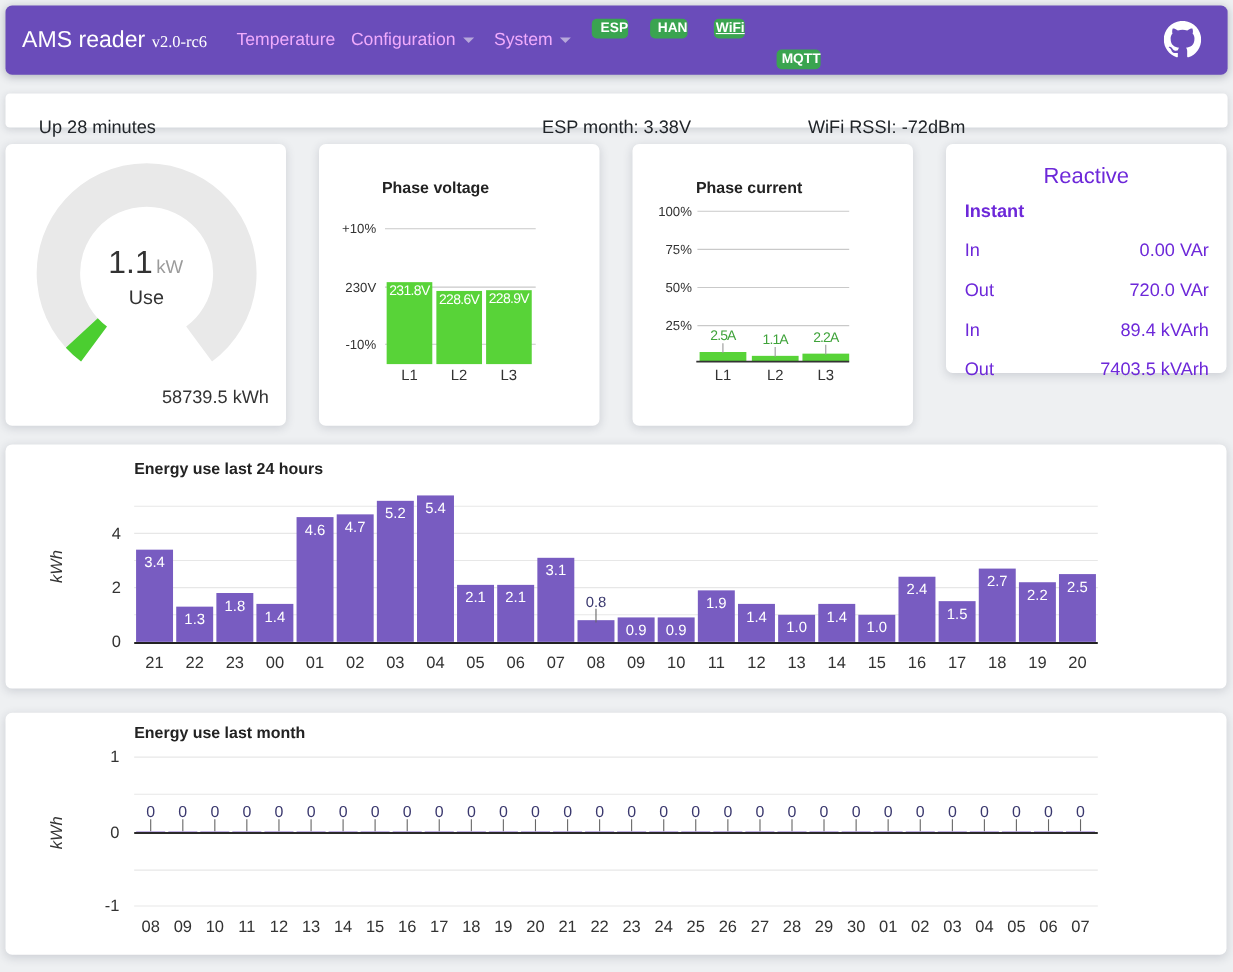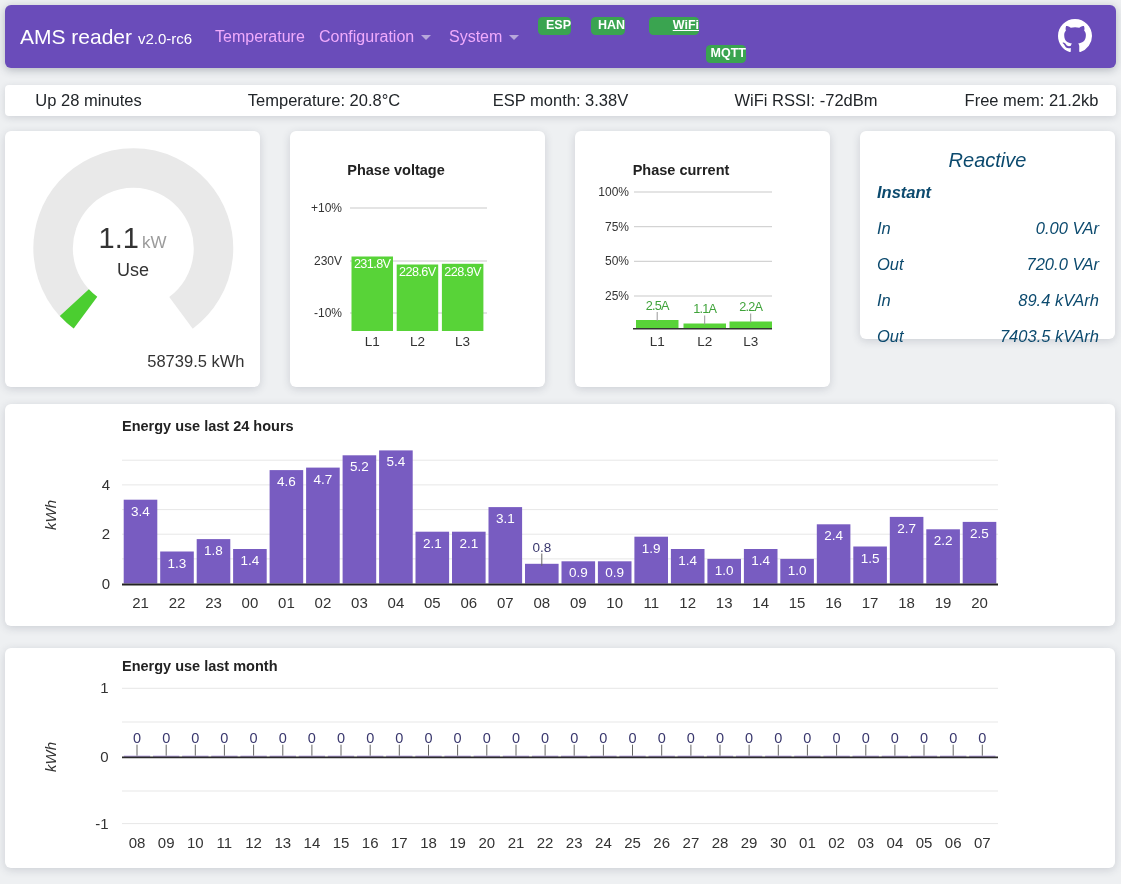--- a/index.html
+++ b/index.html
@@ -1,58 +1,56 @@
 <!DOCTYPE html>
 <html><head><meta charset="utf-8">
 <style>
 html,body{margin:0;padding:0;}
 body{width:1121px;height:884px;background:#eef0f2;font-family:"Liberation Sans",sans-serif;position:relative;overflow:hidden;}
 .card{position:absolute;background:#fff;border-radius:6px;box-shadow:0 2px 9px rgba(40,50,70,0.17);}
 #navbar{position:absolute;left:5px;top:5px;width:1111px;height:63px;background:#6a4cba;border-radius:6px;box-shadow:0 2px 8px rgba(40,50,70,0.3);}
 #brand{position:absolute;left:15px;top:0;height:63px;line-height:63px;color:#fff;font-size:21px;}
-#brand .ver{font-size:15px;}
+#brand .ver{font-size:15px;font-family:Liberation Serif, serif;}
 .navlink{position:absolute;top:0;height:63px;line-height:64px;color:#f0abfc;font-size:16px;}
 .caret{display:inline-block;width:0;height:0;border-left:5px solid transparent;border-right:5px solid transparent;border-top:5px solid #b7a8db;margin-left:7px;vertical-align:middle;}
 .badge{position:absolute;top:12px;height:17.5px;line-height:17.5px;background:#3aa450;color:#fff;font-size:12.5px;font-weight:bold;border-radius:4.5px;text-align:right;}
 #gh{position:absolute;left:1053px;top:14px;}
 #statusbar{position:absolute;left:5px;top:85px;width:1111px;height:31px;background:#fff;border-radius:4px;box-shadow:0 2px 7px rgba(40,50,70,0.15);}
-#statusbar div{position:absolute;top:0;height:31px;line-height:30px;font-size:16.5px;color:#212529;transform:translateX(-50%);white-space:nowrap;}
+#statusbar div{position:absolute;top:16px;height:31px;line-height:30px;font-size:16.5px;color:#212529;transform:translateX(-50%);white-space:nowrap;}
 #card1{left:5px;top:131px;width:255px;height:256px;}
 #card2{left:290px;top:131px;width:255px;height:256px;}
 #card3{left:575px;top:131px;width:255px;height:256px;}
 #card4{left:860px;top:131px;width:255px;height:208px;}
 #card5{left:5px;top:404px;width:1110px;height:222px;}
 #card6{left:5px;top:648px;width:1110px;height:220px;}
-#react{position:absolute;left:860px;top:133px;width:255px;font-size:16.5px;color:#0c4a6e;font-style:italic;}
+#react{position:absolute;left:860px;top:133px;width:255px;font-size:16.5px;color:#6d28d9;}
 #react .title{text-align:center;font-size:20px;margin-top:12px;height:30px;line-height:30px;}
 #react .row{margin:12px 16px 0 17px;height:24px;line-height:24px;position:relative;}
 #react .row span{position:absolute;right:0;top:0;}
 #react .hd{font-weight:bold;}
 #overlay{position:absolute;left:0;top:0;width:1121px;height:884px;}
 </style></head>
 <body>
 <div id="navbar">
   <div id="brand">AMS reader <span class="ver">v2.0-rc6</span></div>
   <div class="navlink" style="left:210px;">Temperature</div>
   <div class="navlink" style="left:314px;">Configuration<span class="caret"></span></div>
   <div class="navlink" style="left:444px;">System<span class="caret"></span></div>
   <div class="badge" style="left:533px;width:33px;">ESP</div>
   <div class="badge" style="left:586px;width:34px;">HAN</div>
-  <div class="badge" style="left:644px;width:50px;text-decoration:underline;">WiFi</div>
+  <div class="badge" style="left:644px;width:28px;text-decoration:underline;">WiFi</div>
   <div class="badge" style="left:701px;width:40px;margin-top:28px;">MQTT</div>
   <svg id="gh" width="34" height="34" viewBox="0 0 16 16">
       <path fill="#fff" d="M8 0C3.58 0 0 3.58 0 7.97c0 3.53 2.29 6.53 5.47 7.59.4.07.55-.17.55-.38 0-.19-.01-.82-.01-1.49-2.01.37-2.53-.49-2.69-.94-.09-.23-.48-.94-.82-1.13-.28-.15-.68-.52-.01-.53.63-.01 1.08.58 1.23.82.72 1.21 1.87.87 2.33.66.07-.52.28-.87.51-1.07-1.78-.2-3.64-.89-3.64-3.95 0-.87.31-1.59.82-2.15-.08-.2-.36-1.02.08-2.12 0 0 .67-.21 2.2.82.64-.18 1.32-.27 2-.27s1.36.09 2 .27c1.53-1.04 2.2-.82 2.2-.82.44 1.1.16 1.92.08 2.12.51.56.82 1.27.82 2.15 0 3.07-1.87 3.75-3.65 3.95.29.25.54.73.54 1.48 0 1.07-.01 1.93-.01 2.2 0 .21.15.46.55.38A8.01 8.01 0 0 0 16 7.97C16 3.58 12.42 0 8 0Z"></path>
     </svg>
 </div>
 <div id="statusbar">
   <div style="left:83.5px;">Up 28 minutes</div>
-  <div style="left:319px;">Temperature: 20.8°C</div>
   <div style="left:555.5px;">ESP month: 3.38V</div>
   <div style="left:791px;margin-left:10px;">WiFi RSSI: -72dBm</div>
-  <div style="left:1026.5px;">Free mem: 21.2kb</div>
 </div>
 <div class="card" id="card1"></div>
 <div class="card" id="card2"></div>
 <div class="card" id="card3"></div>
 <div class="card" id="card4"></div>
 <div class="card" id="card5"></div>
 <div class="card" id="card6"></div>
 <div id="react">
   <div class="title">Reactive</div>
   <div class="row hd" style="margin-top:5px;">Instant</div>

